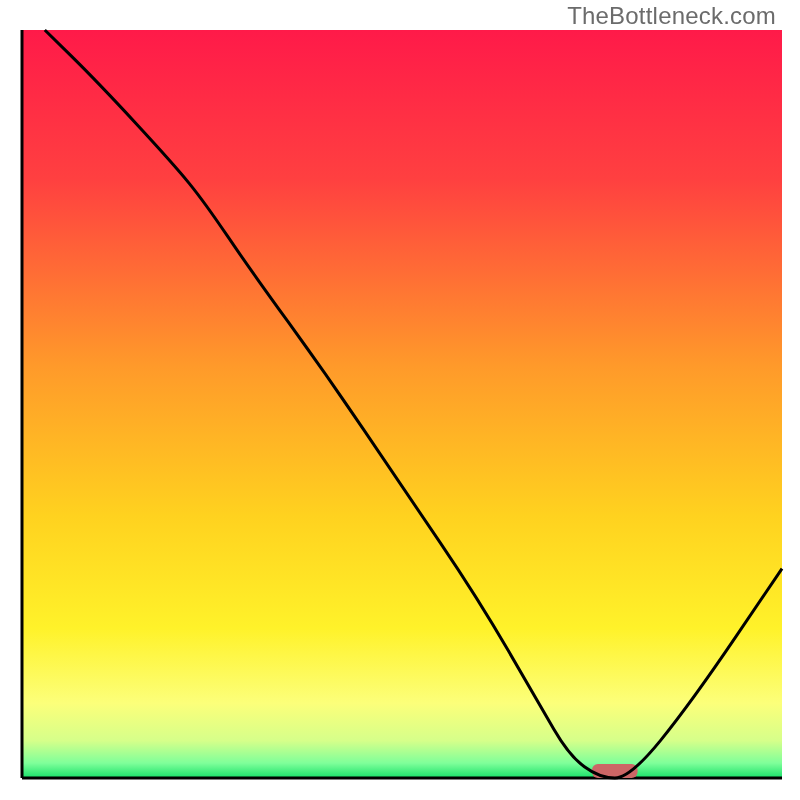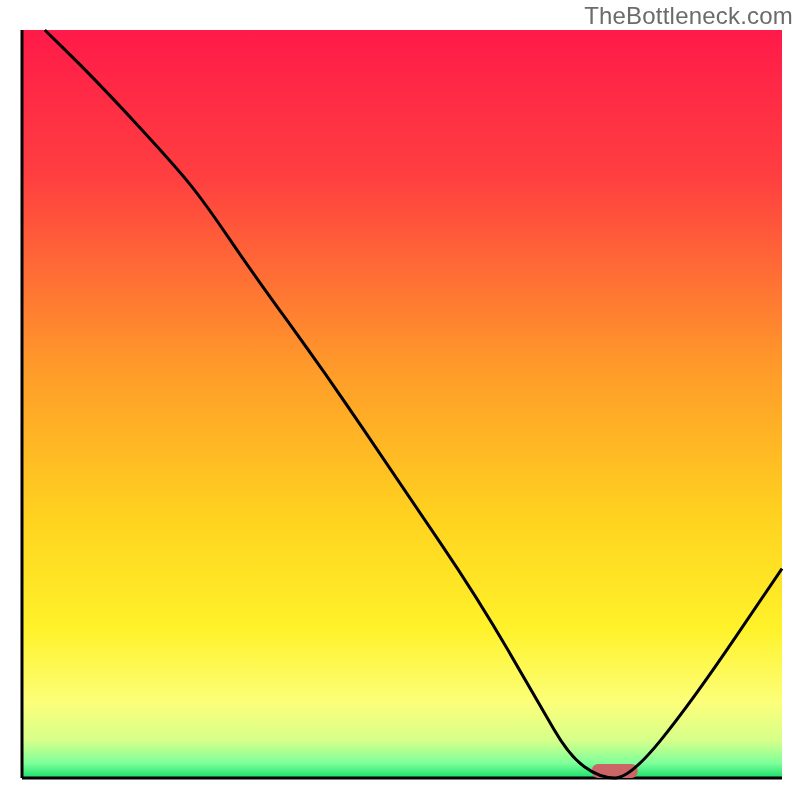--- a/index.html
+++ b/index.html
@@ -11,21 +11,21 @@
     font-family: Arial, Helvetica, sans-serif;
   }
   .container {
     position: relative;
     width: 800px;
     height: 800px;
   }
   .watermark {
     position: absolute;
     top: 2px;
-    right: 7px;
+    right: 24px;
     font-size: 24px;
     font-weight: 500;
     color: #6b6b6b;
     letter-spacing: 0.2px;
   }
   svg {
     position: absolute;
     top: 0;
     left: 0;
   }

